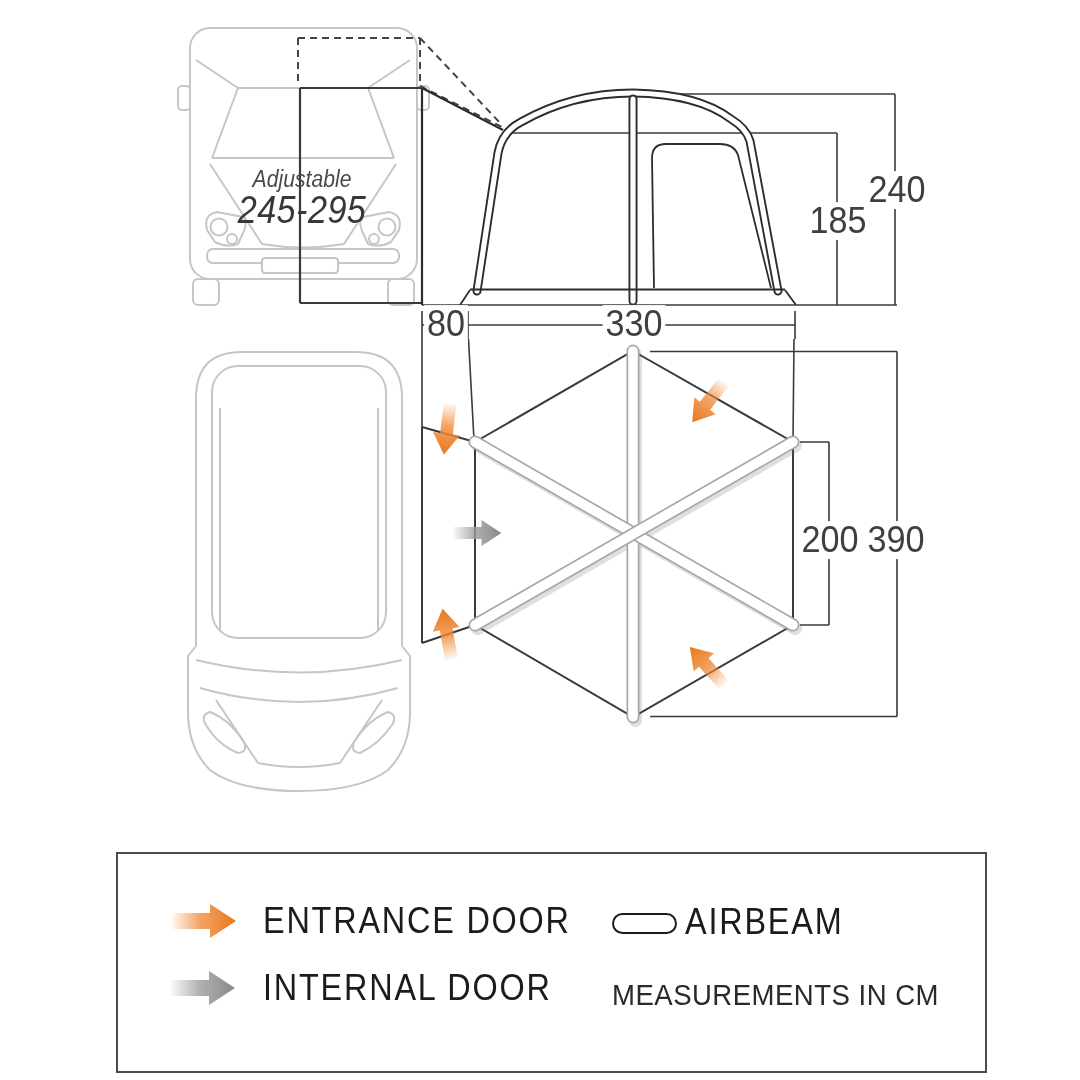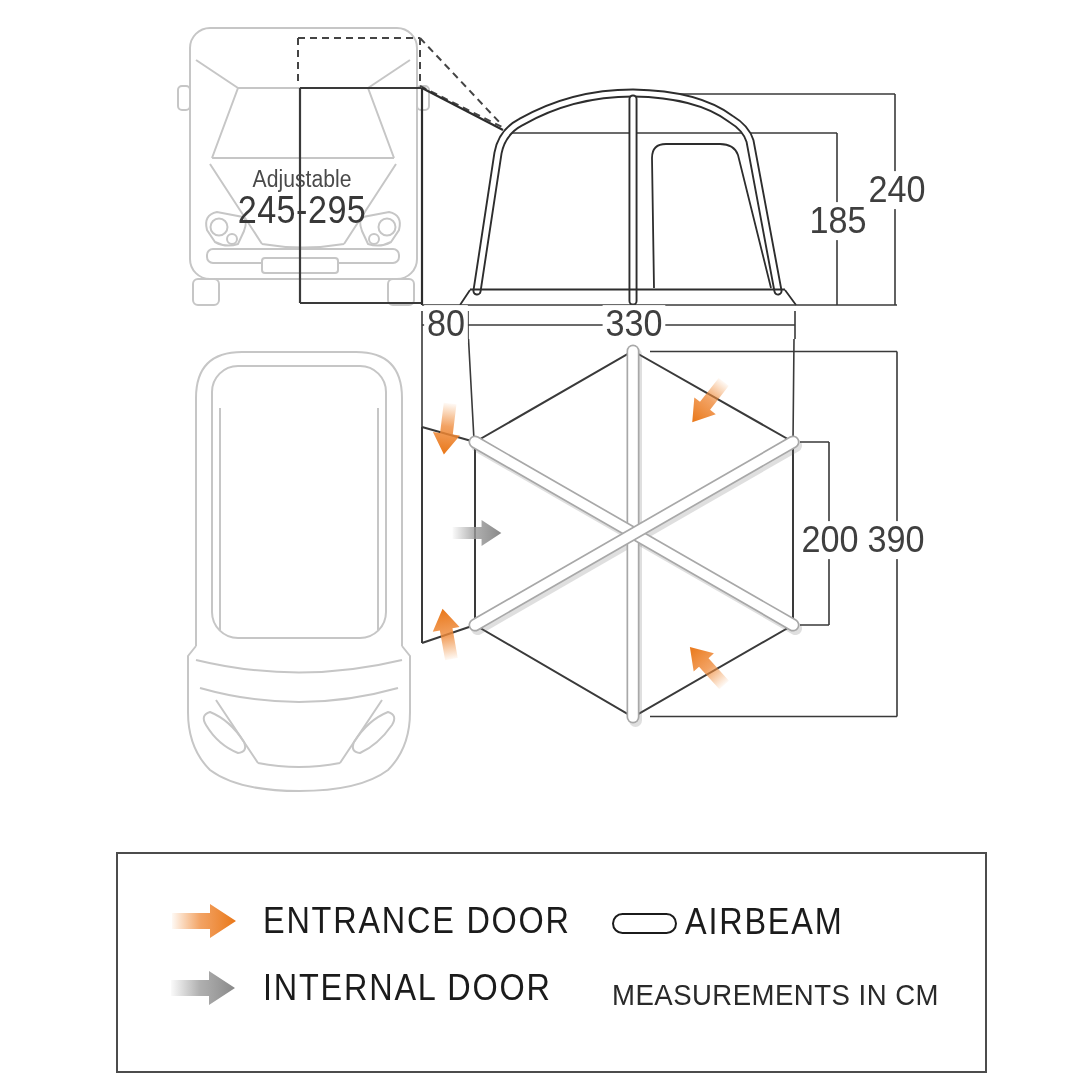--- a/index.html
+++ b/index.html
@@ -162,21 +162,21 @@
     <path d="M 800 442 L 829 442 M 829 442 L 829 625 M 800 625 L 829 625"></path>
     <path d="M 650 351.5 L 897 351.5 M 897 351.5 L 897 716.5 M 650 716.5 L 897 716.5"></path>
   </g>
 
   <g>
     <use href="#arrowShape" fill="url(#gradOrange)" transform="translate(204,921)"></use>
     <use href="#arrowShape" fill="url(#gradGray)" transform="translate(203,988)"></use>
   </g>
 </svg>
 
-<div class="veh-label" style="left:302px;top:168px;">
+<div class="veh-label" style="left:302px;top:168px;font-style:italic;">
   <div class="l1">Adjustable</div>
   <div class="l2">245-295</div>
 </div>
 
 <div class="dim-label" style="left:446px;top:324px;">80</div>
 <div class="dim-label" style="left:634px;top:324px;">330</div>
 <div class="dim-label" style="left:838px;top:221px;">185</div>
 <div class="dim-label" style="left:897px;top:190px;">240</div>
 <div class="dim-label" style="left:830px;top:540px;">200</div>
 <div class="dim-label" style="left:896px;top:540px;">390</div>

